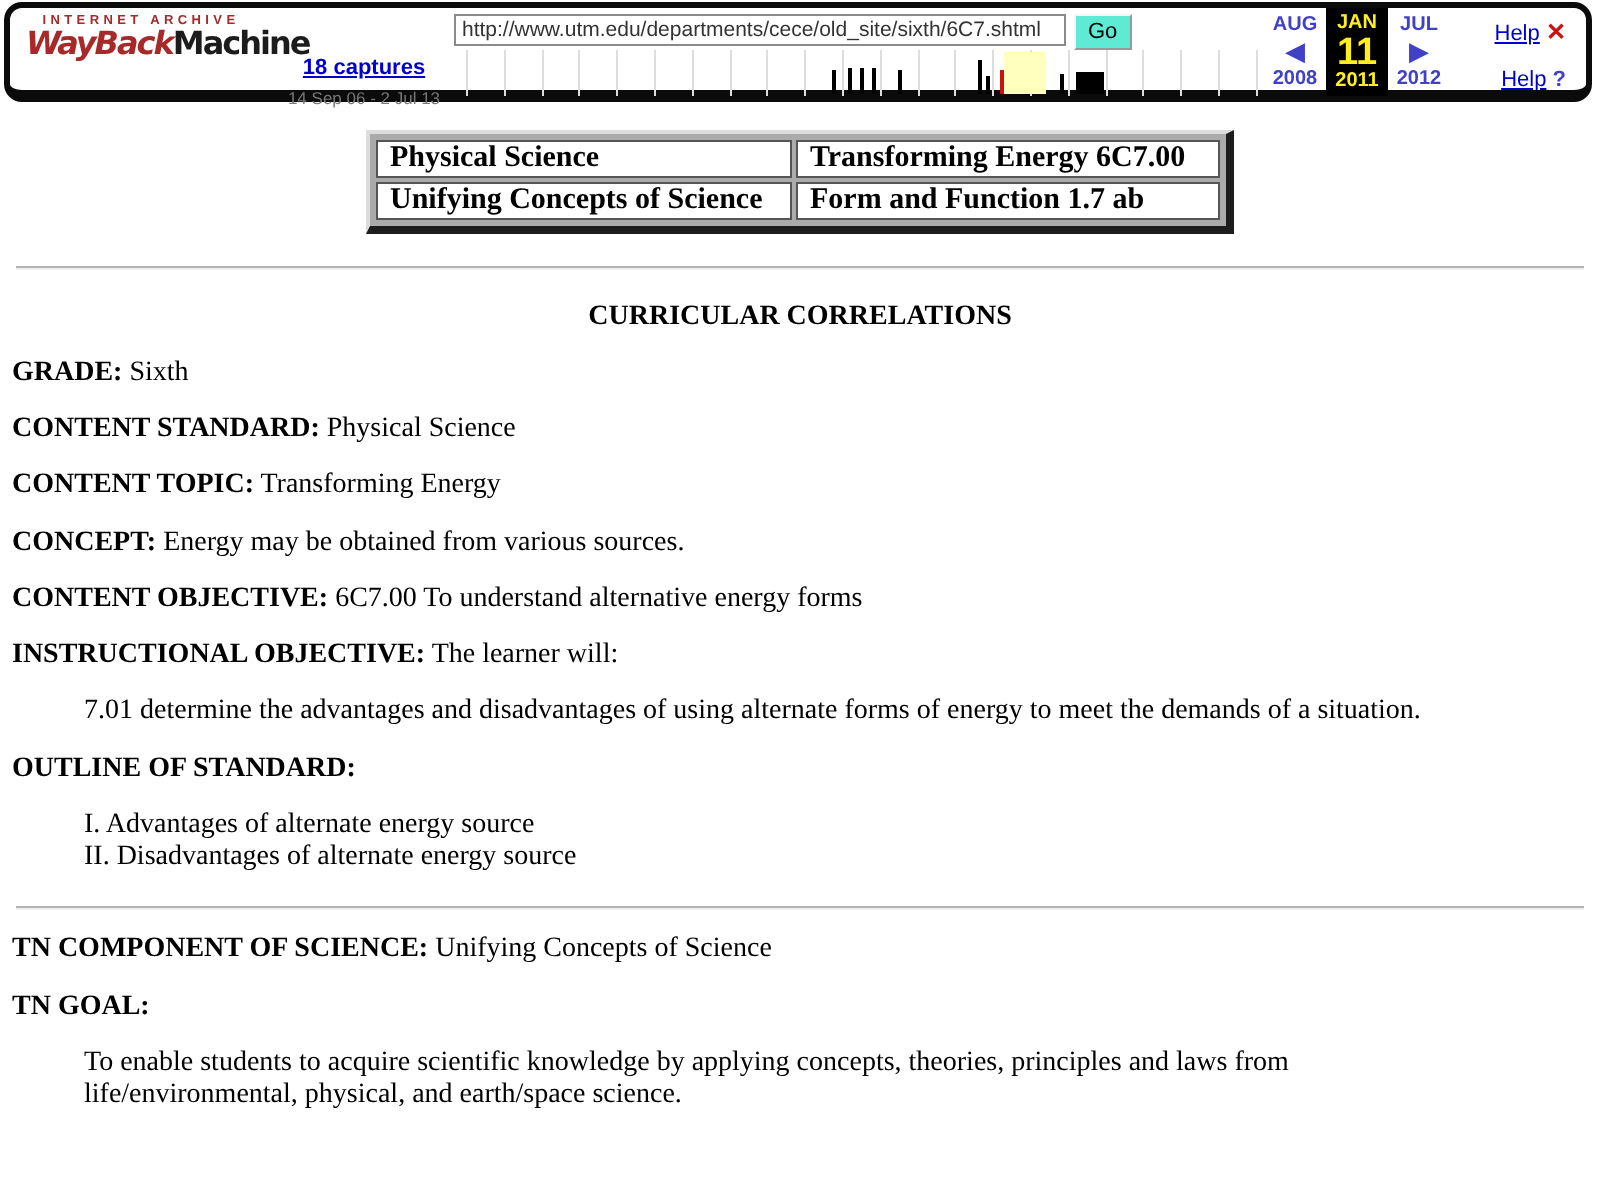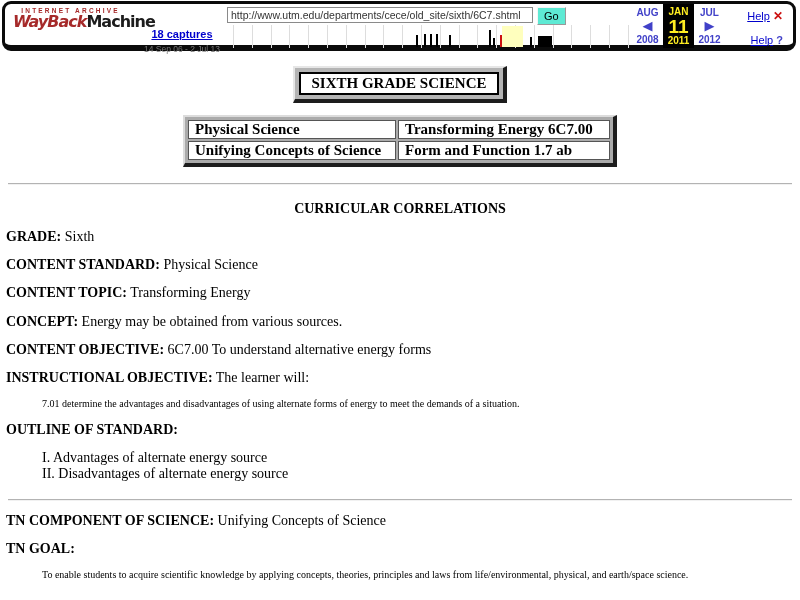--- a/index.html
+++ b/index.html
@@ -70,21 +70,21 @@
     font-weight: bold; font-size: 15px; white-space: nowrap; }
   .corr-table td.c1 { min-width: 208px; }
   .corr-table td.c2 { min-width: 212px; }
 
   hr.rule { border: 0; border-top: 1px solid #b3b3b3; border-bottom: 1px solid #f1f1f1; margin: 16px 2px 0 2px; }
 
   .heading { text-align: center; font-weight: bold; font-size: 14px; margin-top: 16px; }
 
   .field { margin: 12px 0 0 0; font-size: 14px; line-height: 1.16; }
   .field b { font-weight: bold; }
-  .indent { margin: 12px 0 0 36px; max-width: 704px; font-size: 10px; line-height: 1.16; }
+  .indent { margin: 12px 0 0 36px; max-width: 704px; font-size: 14px; line-height: 1.16; }
   .outline-block { margin: 12px 0 13px 36px; font-size: 14px; line-height: 1.16; }
 </style>
 </head>
 <body>
 
 <div class="wb-toolbar">
 
   <div class="wb-logo">
     <div class="ia">INTERNET ARCHIVE</div>
     <div class="brand"><span class="wb">WayBack</span><span class="mach">Machine</span></div>
@@ -159,25 +159,20 @@
     </div>
     <div class="row">
       <a>Help</a>
       <span class="help-q">?</span>
     </div>
   </div>
 </div>
 
 <div class="content">
 
-  <div class="banner-wrap">
-    <div class="bevel-box">
-      <div class="bevel-inner">SIXTH GRADE SCIENCE</div>
-    </div>
-  </div>
 
   <div class="tbl-wrap">
     <div class="tbl-bevel">
       <table class="corr-table">
         <tbody>
             <tr>
           <td class="c1">Physical Science</td>
           <td class="c2">Transforming Energy 6C7.00</td>
         </tr>
         <tr>

